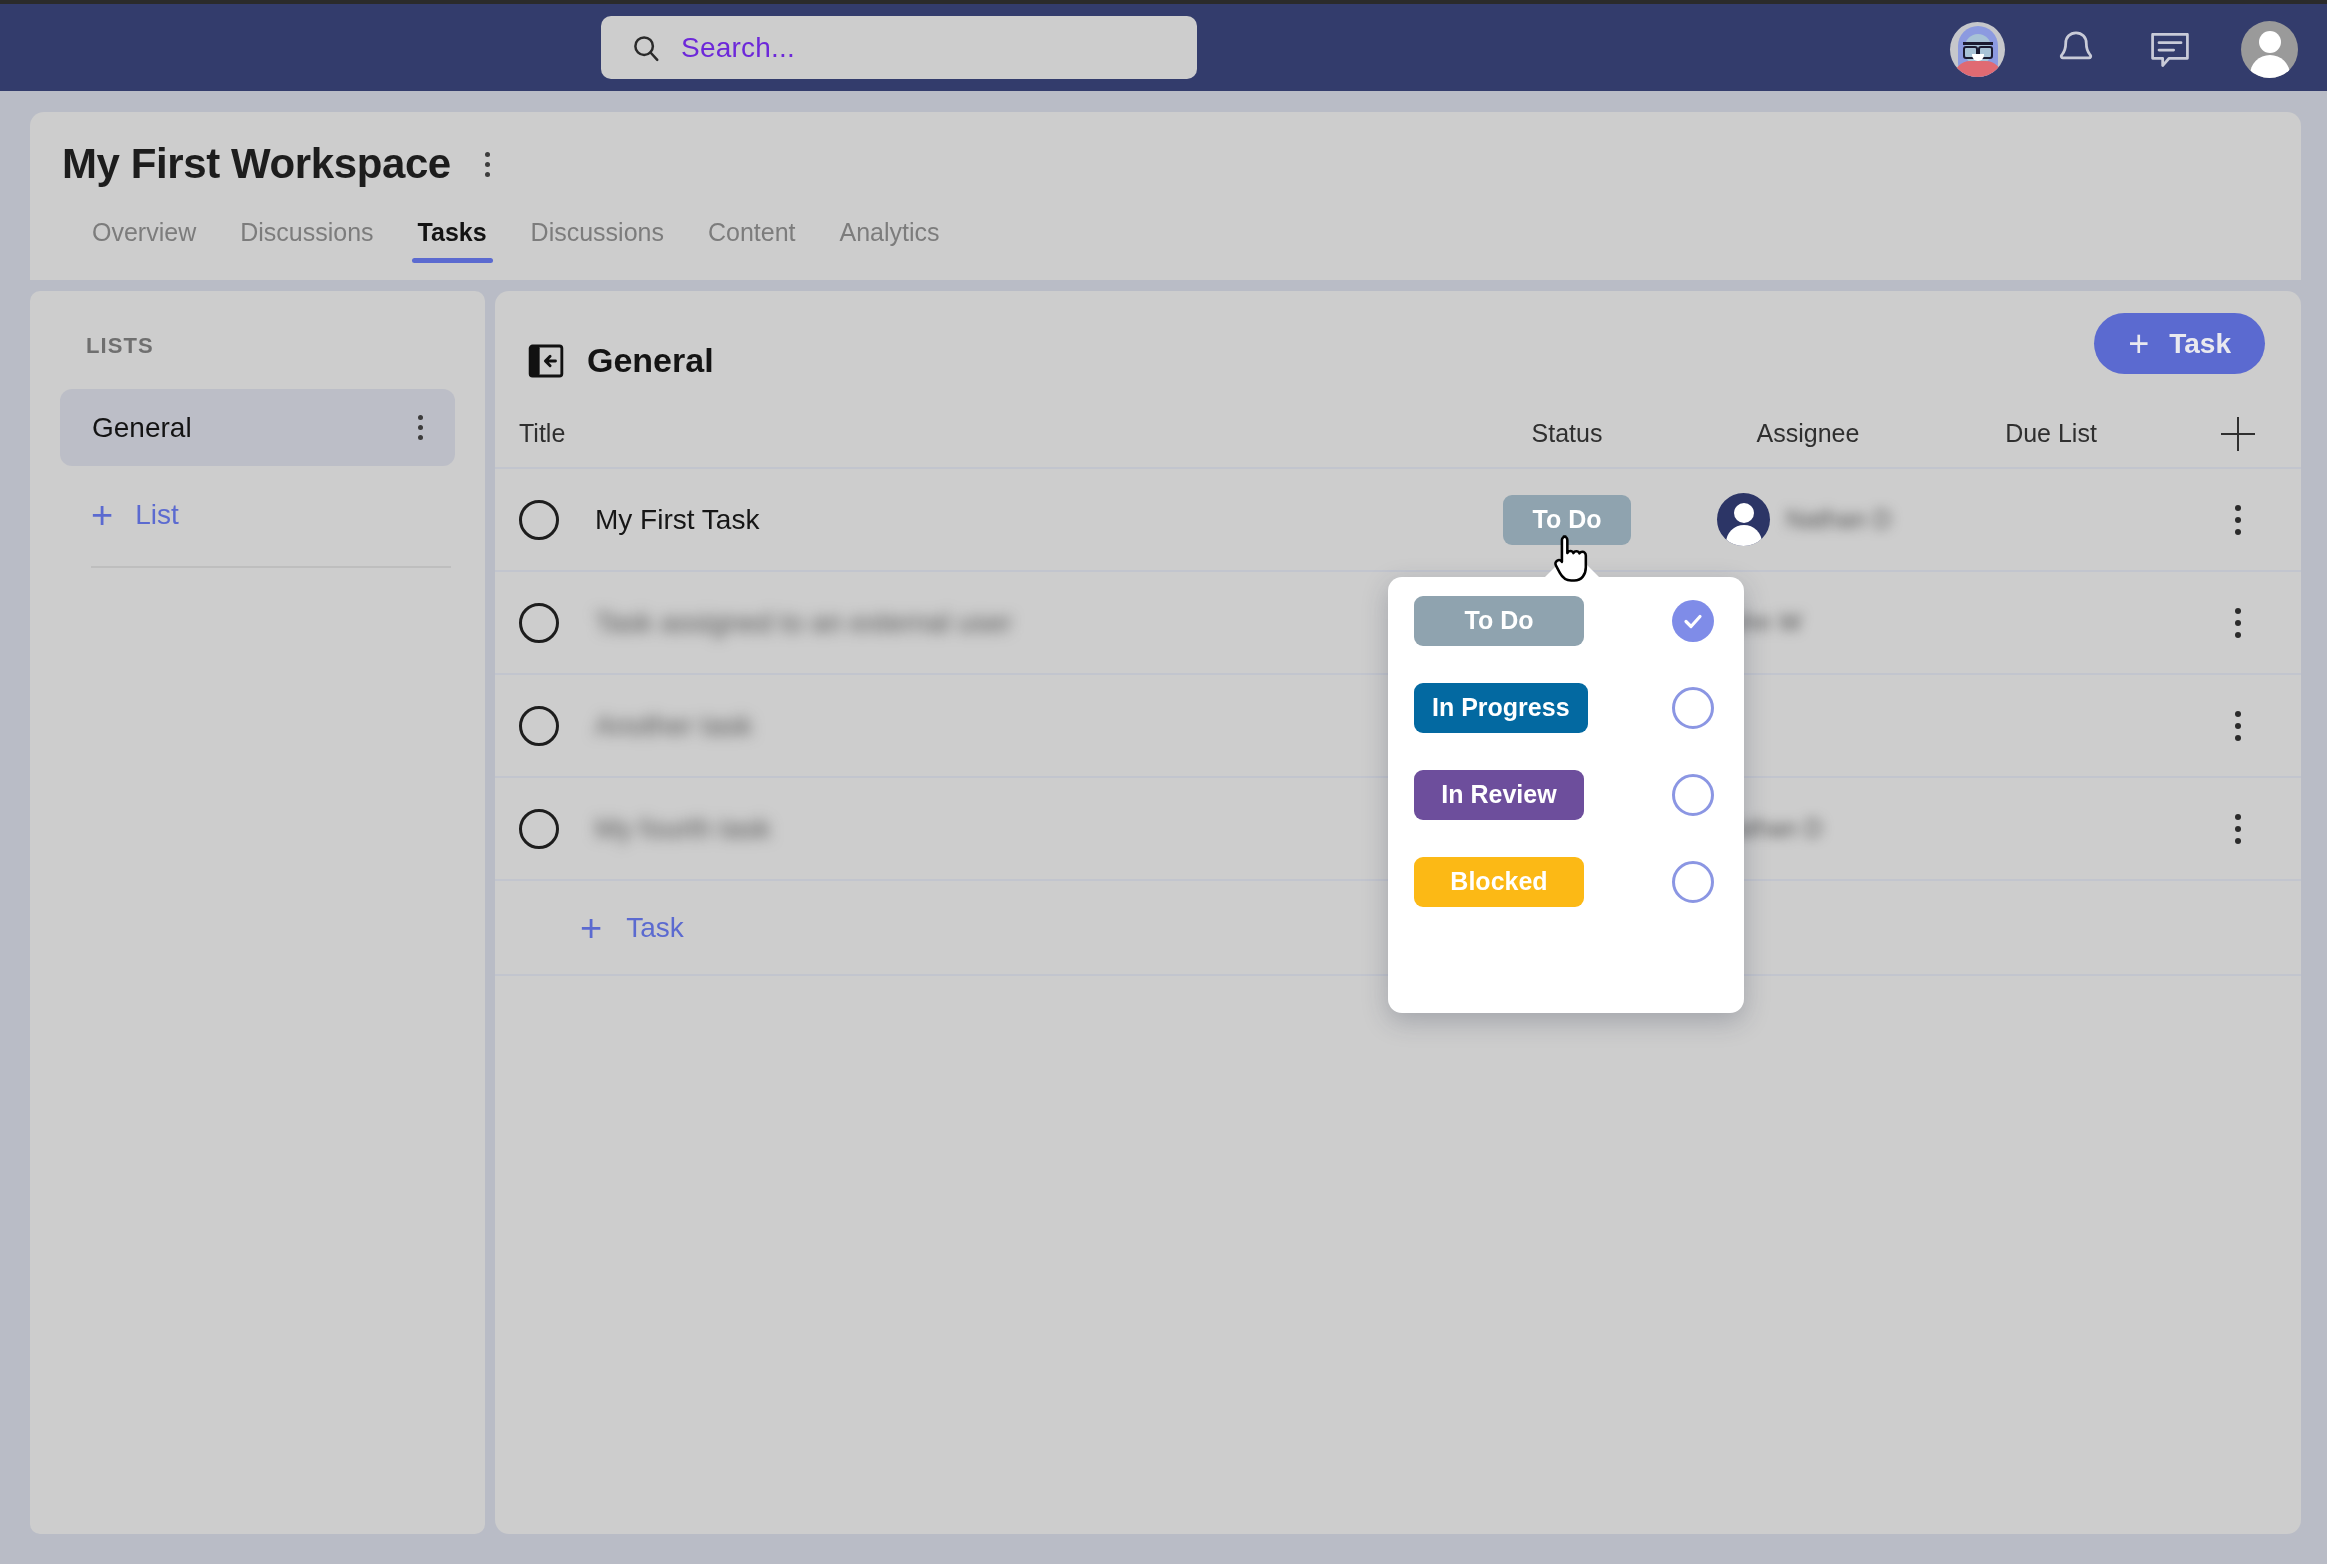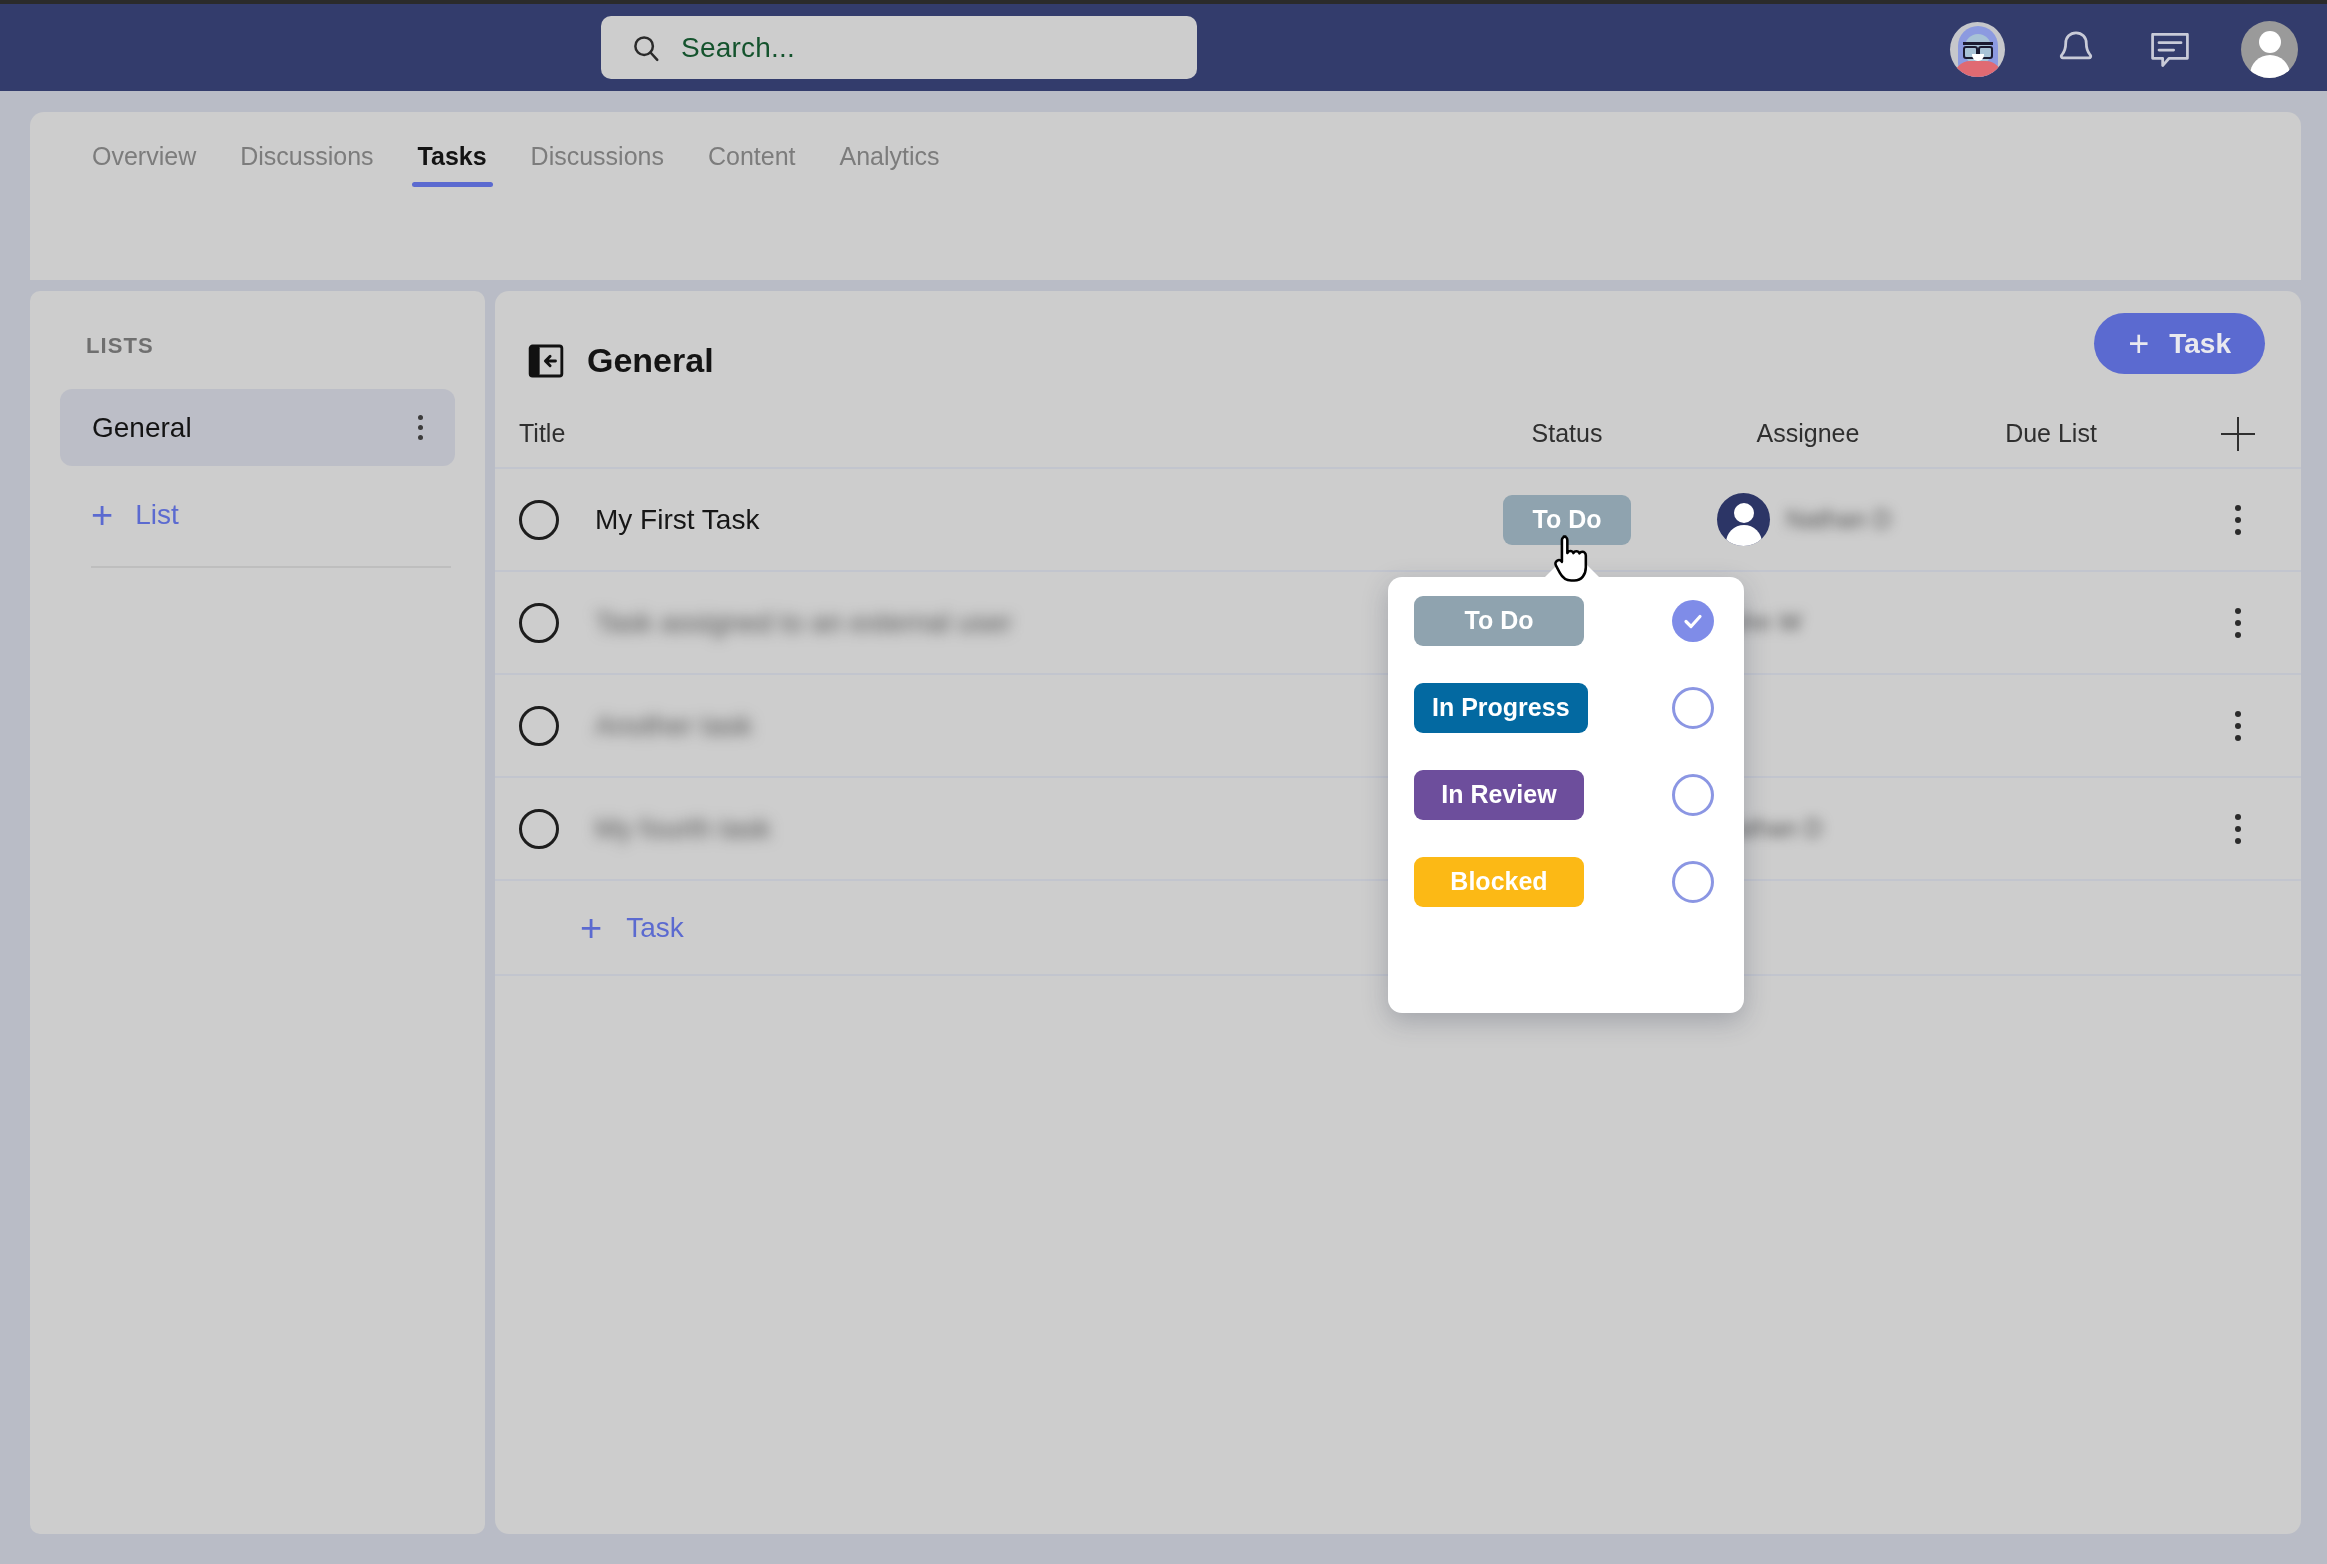--- a/index.html
+++ b/index.html
@@ -22,21 +22,21 @@
     position: absolute; left: 601px; top: 12px;
     width: 596px; height: 63px;
     background: #cdcdcd;
     border-radius: 10px;
     display: flex; align-items: center;
     padding-left: 30px;
     gap: 20px;
   }
   .search-icon { width: 30px; height: 30px; flex: 0 0 auto; }
   .search-ph {
-    font-size: 28px; color: #14532d;
+    font-size: 28px; color: #6d28d9;
     letter-spacing: 0.2px;
   }
   .topbar-right {
     position: absolute; right: 30px; top: 0; height: 91px;
     display: flex; align-items: center; gap: 48px;
   }
   .avatar-photo {
     width: 55px; height: 55px; border-radius: 50%;
     background: #c6c7cb; overflow: hidden; position: relative;
     flex: 0 0 auto;
@@ -292,20 +292,28 @@
       <div class="head"></div>
       <div class="body"></div>
     </div>
 
   </div>
 </div>
 
 <div class="left-rail"></div>
 
 <div class="ws-card">
+  <div class="ws-title-row">
+    <div class="ws-title">My First Workspace</div>
+    <div class="kebab">
+      <span></span>
+      <span></span>
+      <span></span>
+    </div>
+  </div>
   <div class="tabs">
     <div class="tab">Overview</div>
     <div class="tab">Discussions</div>
     <div class="tab active">Tasks</div>
     <div class="tab">Discussions</div>
     <div class="tab">Content</div>
     <div class="tab">Analytics</div>
   </div>
 </div>
 

